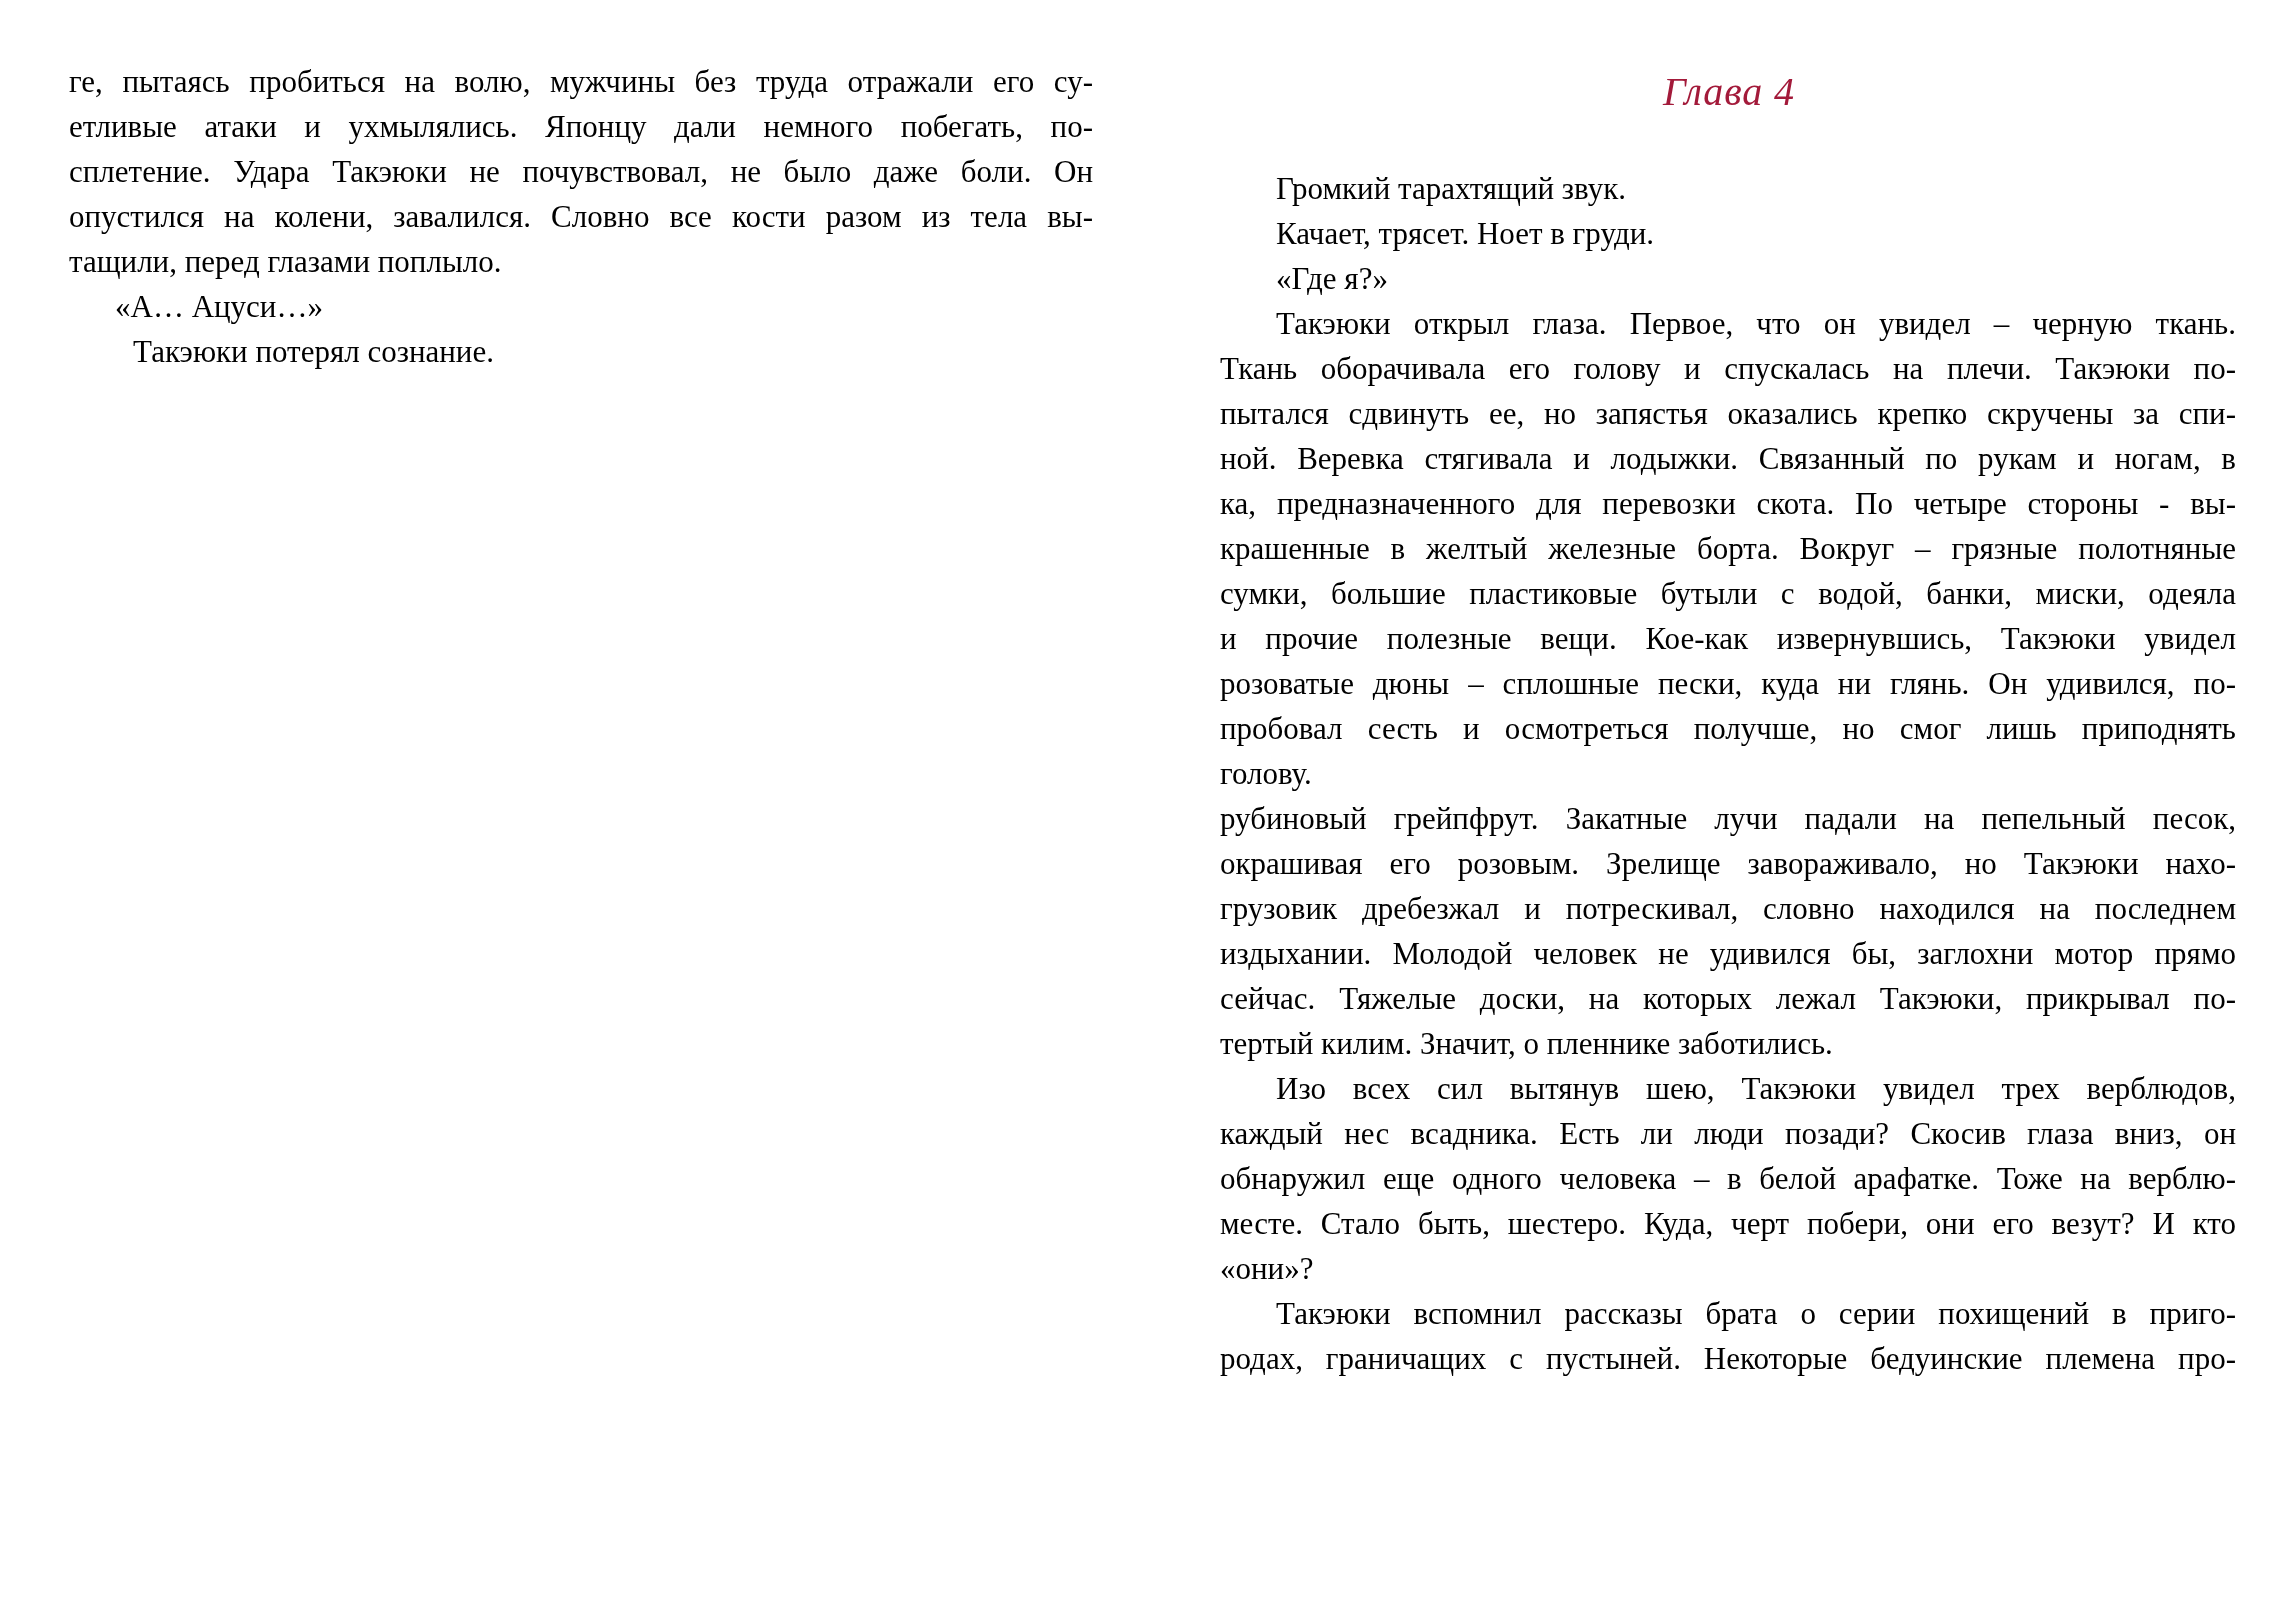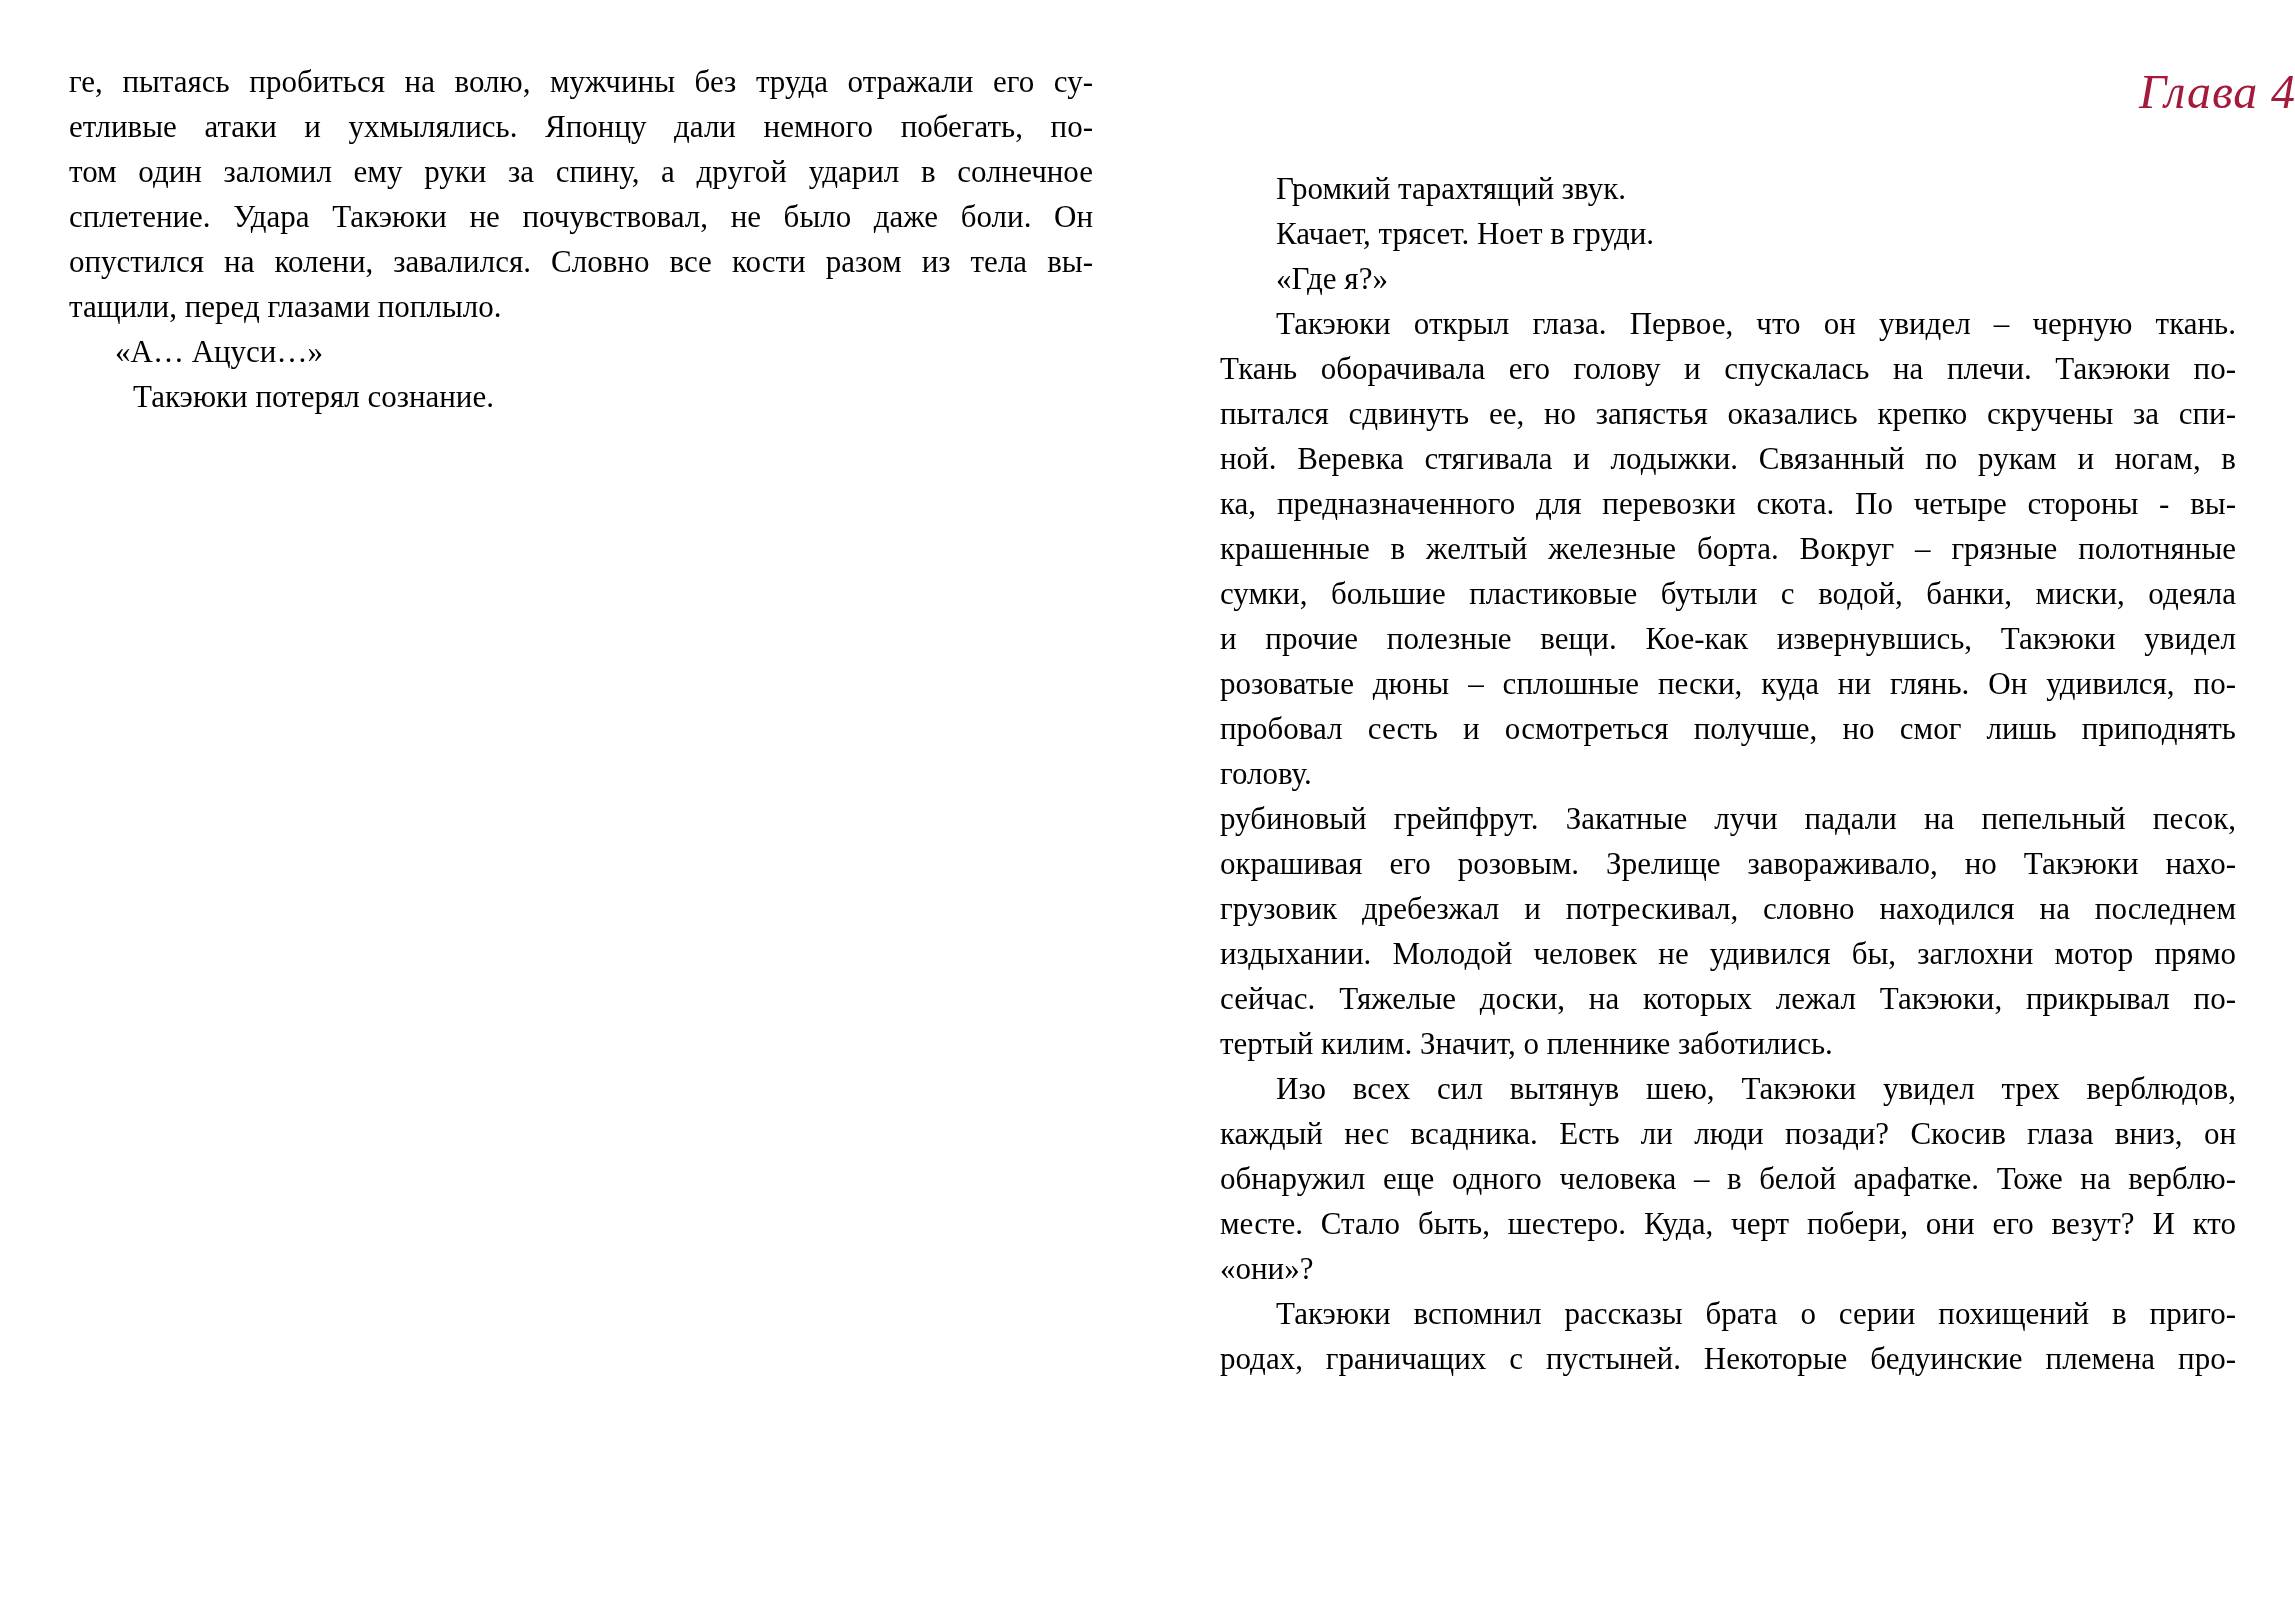--- a/index.html
+++ b/index.html
@@ -6,32 +6,31 @@
   body { width: 2295px; height: 1623px; position: relative; overflow: hidden;
          font-family: "Liberation Serif", "DejaVu Serif", serif; color: #000; }
   .page { position: absolute; top: 0; height: 1623px; }
   #page-left  { left: 0; width: 1148px; }
   #page-right { left: 1148px; width: 1148px; }
   .col { position: absolute; font-size: 31px; line-height: 45px; text-align: justify; }
   #page-left .col  { left: 69px; width: 1024px; top: 59px; }
   #page-right .col { left: 72px; width: 1016px; top: 166px; }
   .line { display: block; white-space: nowrap; height: 45px; text-align-last: justify; text-align: justify; }
   .line.last { text-align-last: left; }
-  .chapter-title { position: absolute; top: 59px; left: 0; width: 100%; text-align: right;
-                   font-style: italic; font-size: 48px; line-height: 65px; color: #A31A3A;
+  .chapter-title { position: absolute; top: 59px; left: 0; width: 100%; text-align: center;
+                   font-style: italic; font-size: 40px; line-height: 65px; color: #A31A3A;
                    padding-left: 14px; box-sizing: border-box; letter-spacing: 0.9px; }
 </style>
 </head>
 <body>
 
 <div id="page-left" class="page">
   <div class="col" id="left-col">
       <span class="line" style="padding-left: 0px;">ге, пытаясь пробиться на волю, мужчины без труда отражали его су-</span>
       <span class="line" style="padding-left: 0px;">етливые атаки и ухмылялись. Японцу дали немного побегать, по-</span>
-      <span class="line" style="padding-left: 0px;">том один заломил ему руки за спину, а другой ударил в солнечное</span>
       <span class="line" style="padding-left: 0px;">сплетение. Удара Такэюки не почувствовал, не было даже боли. Он</span>
       <span class="line" style="padding-left: 0px;">опустился на колени, завалился. Словно все кости разом из тела вы-</span>
       <span class="line last" style="padding-left: 0px;">тащили, перед глазами поплыло.</span>
       <span class="line last" style="padding-left: 46px;">«А… Ацуси…»</span>
       <span class="line last" style="padding-left: 64px;">Такэюки потерял сознание.</span>
     </div>
 </div>
 
 <div id="page-right" class="page">
   <div class="chapter-title" style="color: rgb(163, 26, 58);">Глава 4</div>

